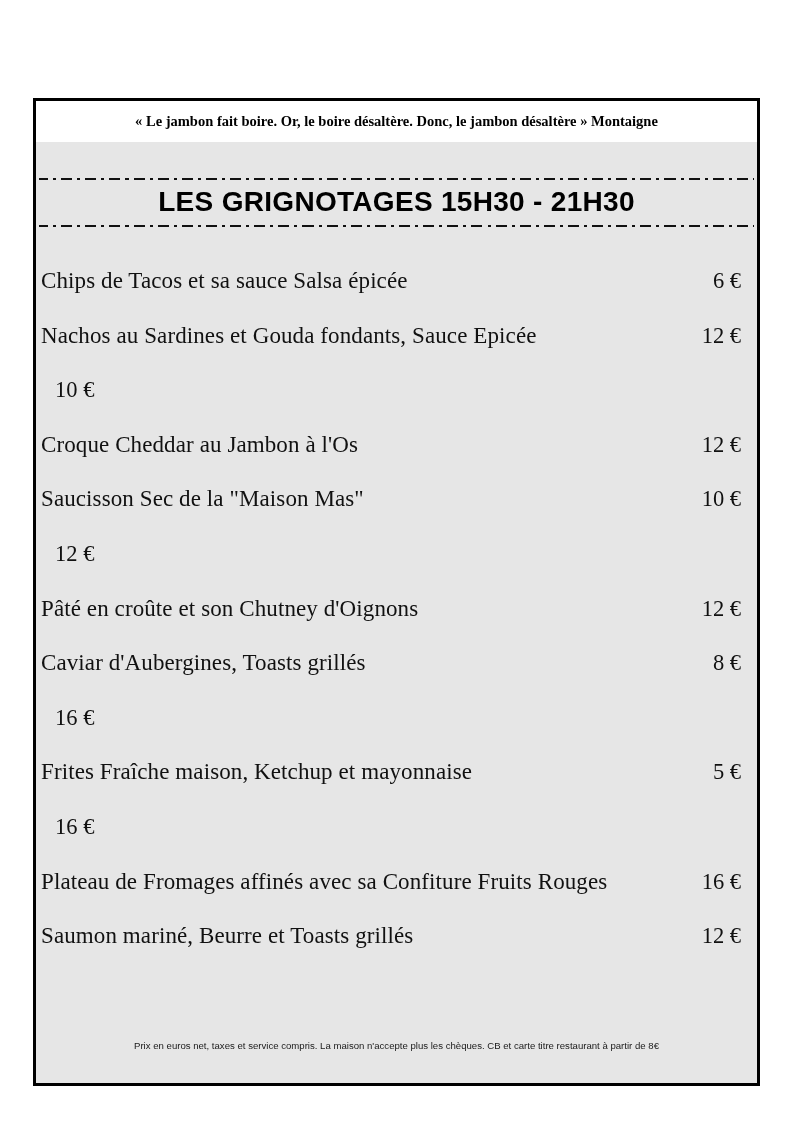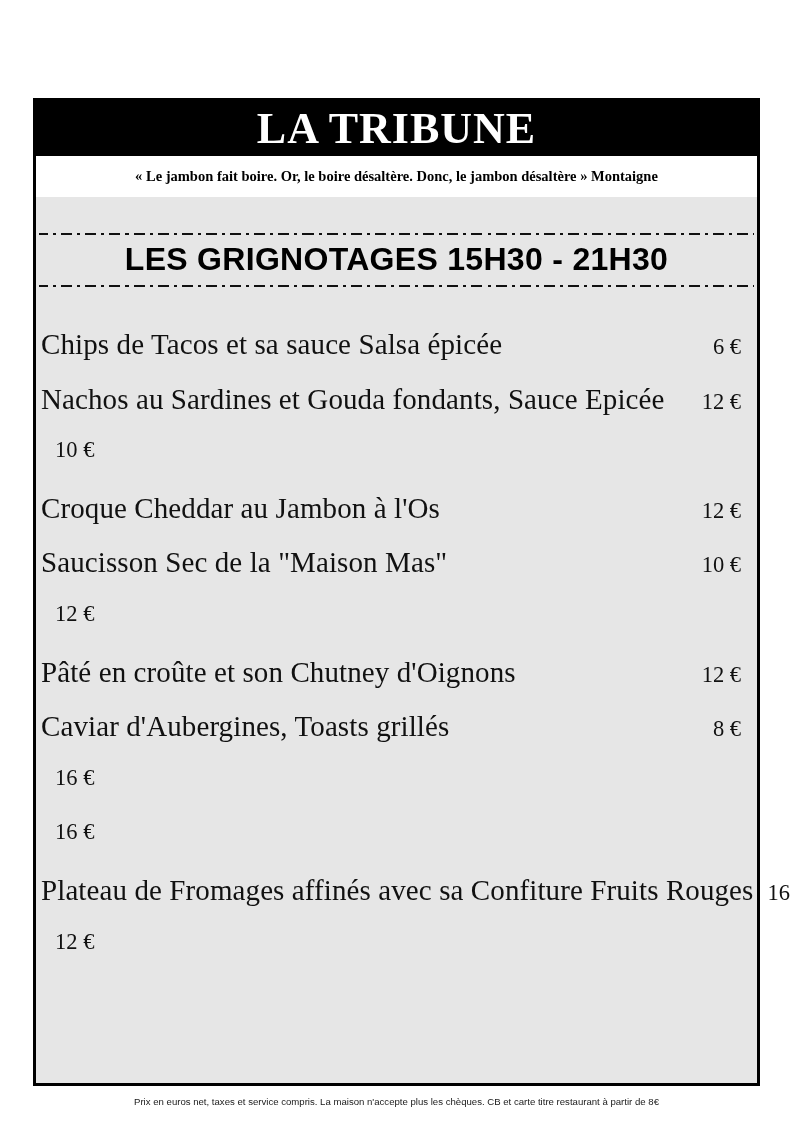--- a/index.html
+++ b/index.html
@@ -85,75 +85,72 @@
         to right,
         #111 0 11px,
         transparent 11px 16px,
         #111 16px 19px,
         transparent 19px 24px) 2;
     text-align: center;
   }
   #section-heading-text {
     font-family: "Liberation Sans", sans-serif;
     font-weight: bold;
-    font-size: 32px;
+    font-size: 28px;
     letter-spacing: 0.3px;
     color: #000000;
     white-space: nowrap;
   }
 
   
   #items-list {
     margin-top: 41px;
     padding: 0 13px 0 2px;
   }
   .menu-row {
     display: flex;
     align-items: baseline;
     justify-content: space-between;
     height: 54.6px;
   }
   .menu-item-name {
     font-family: "Liberation Serif", serif;
-    font-size: 29px;
+    font-size: 23px;
     color: #111111;
     white-space: nowrap;
     letter-spacing: 0.1px;
   }
   .menu-item-price {
     font-family: "Liberation Serif", serif;
     font-size: 22.5px;
     color: #111111;
     white-space: nowrap;
     text-align: right;
     flex: 0 0 auto;
     padding-left: 14px;
   }
 
   
   #footer-note {
     position: absolute;
     left: 0;
-    top: 1096px;
+    top: 1040px;
     width: 793px;
     text-align: center;
     font-family: "Liberation Sans", sans-serif;
     font-size: 9.6px;
     color: #1a1a1a;
     white-space: nowrap;
   }
 </style>
 </head>
 <body>
 
 <div id="menu-panel">
 
-  <div id="masthead">
-    <div id="masthead-title">LA TRIBUNE</div>
-  </div>
 
   <div id="quote-strip">
     <div id="quote-text">« Le jambon fait boire. Or, le boire désaltère. Donc, le jambon désaltère » Montaigne</div>
   </div>
 
   <div id="panel-body">
 
     <div id="section-heading">
       <span id="section-heading-text">LES GRIGNOTAGES 15H30 - 21H30</span>
     </div>
@@ -186,27 +183,32 @@
           <span class="menu-item-price">12 €</span>
         </div>
         <div class="menu-row">
           <span class="menu-item-name">Caviar d'Aubergines, Toasts grillés</span>
           <span class="menu-item-price">8 €</span>
         </div>
         <div class="menu-row">
           <span class="menu-item-price">16 €</span>
         </div>
         <div class="menu-row">
+          <span class="menu-item-name">Frites Fraîche maison, Ketchup et mayonnaise</span>
+          <span class="menu-item-price">5 €</span>
+        </div>
+        <div class="menu-row">
           <span class="menu-item-price">16 €</span>
         </div>
         <div class="menu-row">
           <span class="menu-item-name">Plateau de Fromages affinés avec sa Confiture Fruits Rouges</span>
           <span class="menu-item-price">16 €</span>
         </div>
         <div class="menu-row">
+          <span class="menu-item-name">Saumon mariné, Beurre et Toasts grillés</span>
           <span class="menu-item-price">12 €</span>
         </div>
       </div>
 
   </div>
 
 </div>
 
 <div id="footer-note">Prix en euros net, taxes et service compris. La maison n'accepte plus les chèques. CB et carte titre restaurant à partir de 8€</div>
 

